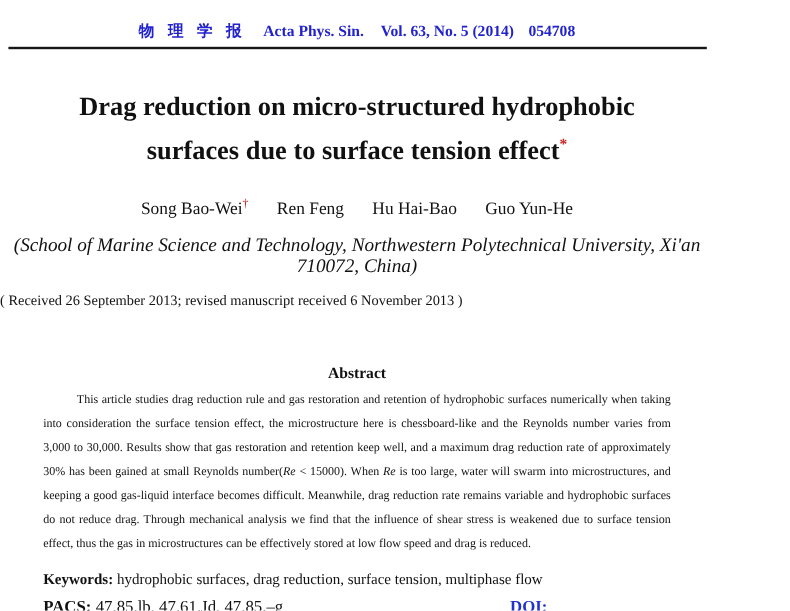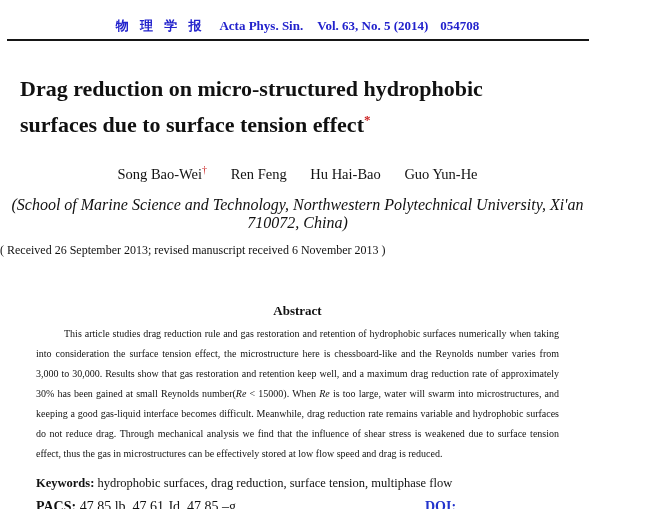--- a/index.html
+++ b/index.html
@@ -25,21 +25,21 @@
   .jheader .vol { margin-right:12px; }
   .rule {
     width:582px;
     margin:4px auto 0 auto;
     border-top:2px solid #161616;
     height:0;
   }
   
   .title {
     margin:32px 20px 0 20px;
-    text-align:left;
+    text-align:center;
     font-size:22px;
     line-height:31px;
     font-weight:bold;
     color:#111111;
   }
   .red { color:#cc2222; }
   .title sup { font-size:13px; }
   
   .authors {
     margin-top:24px;

